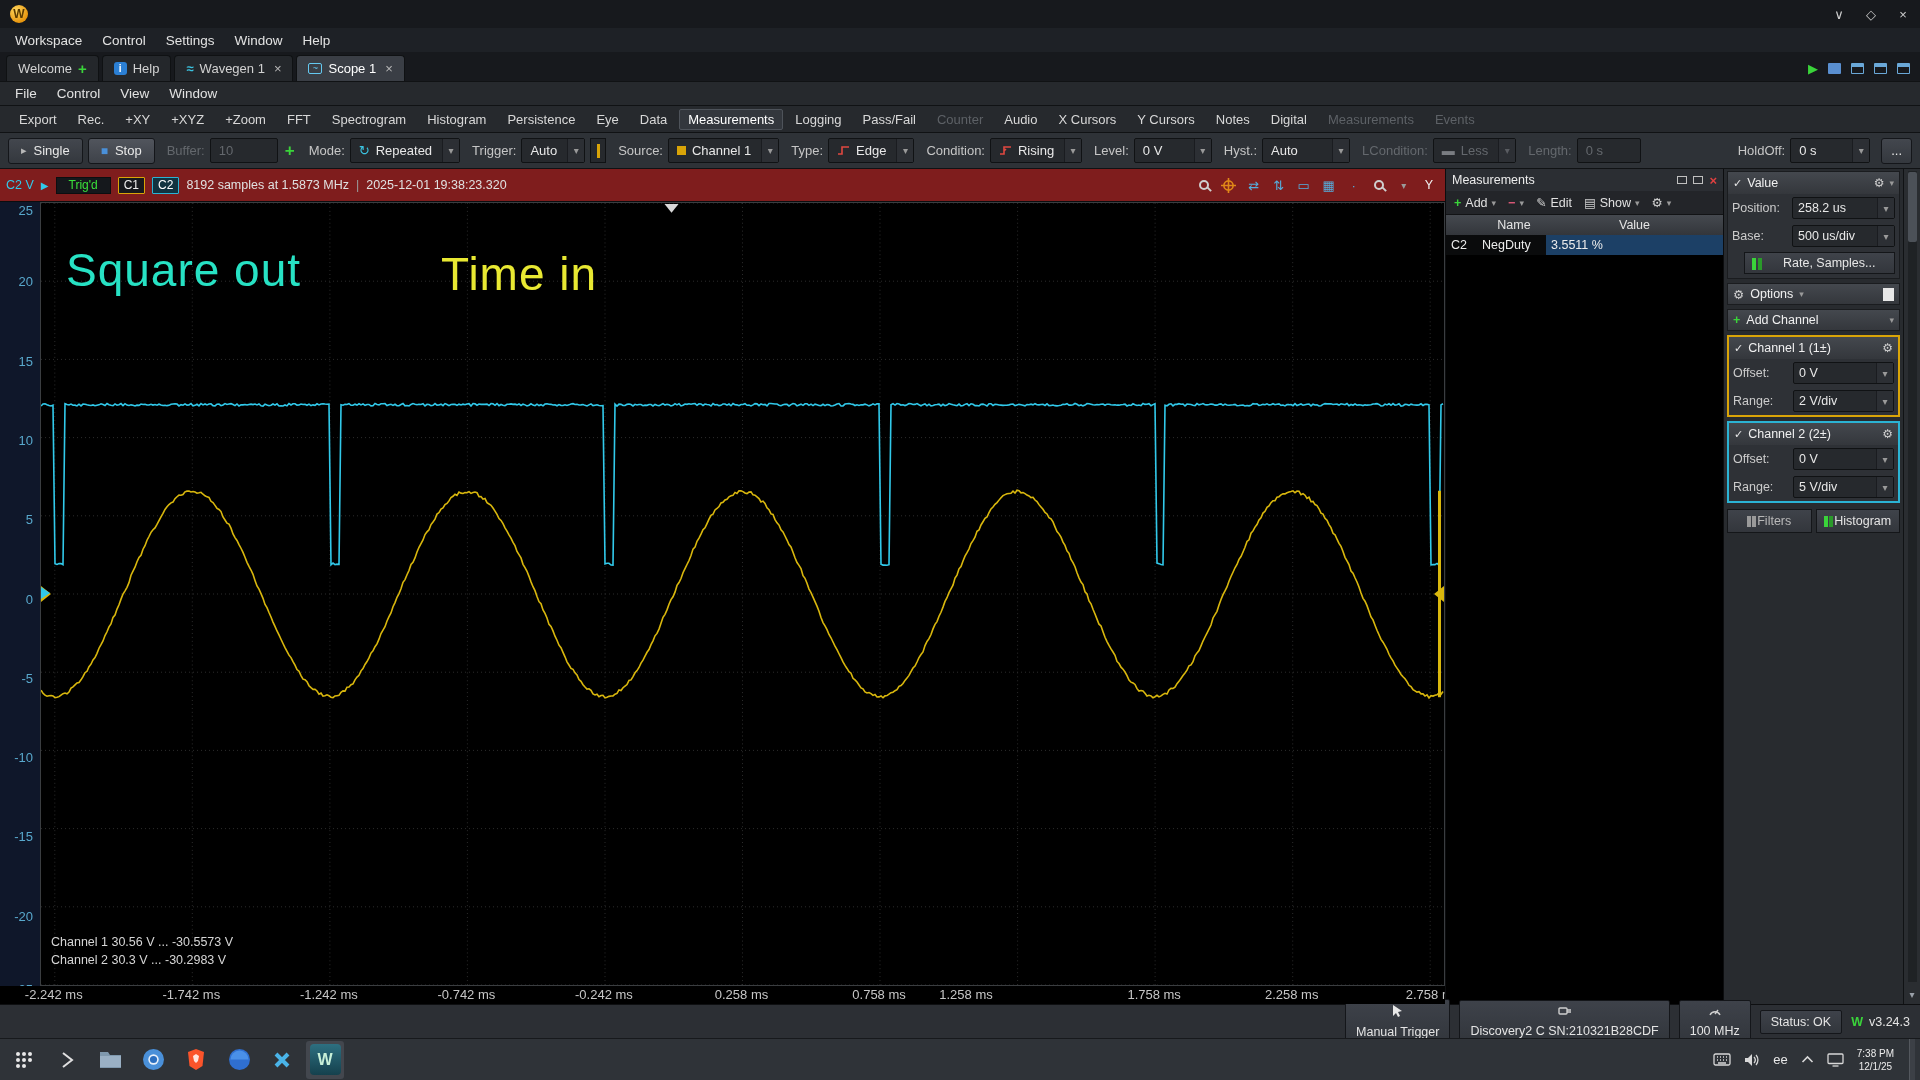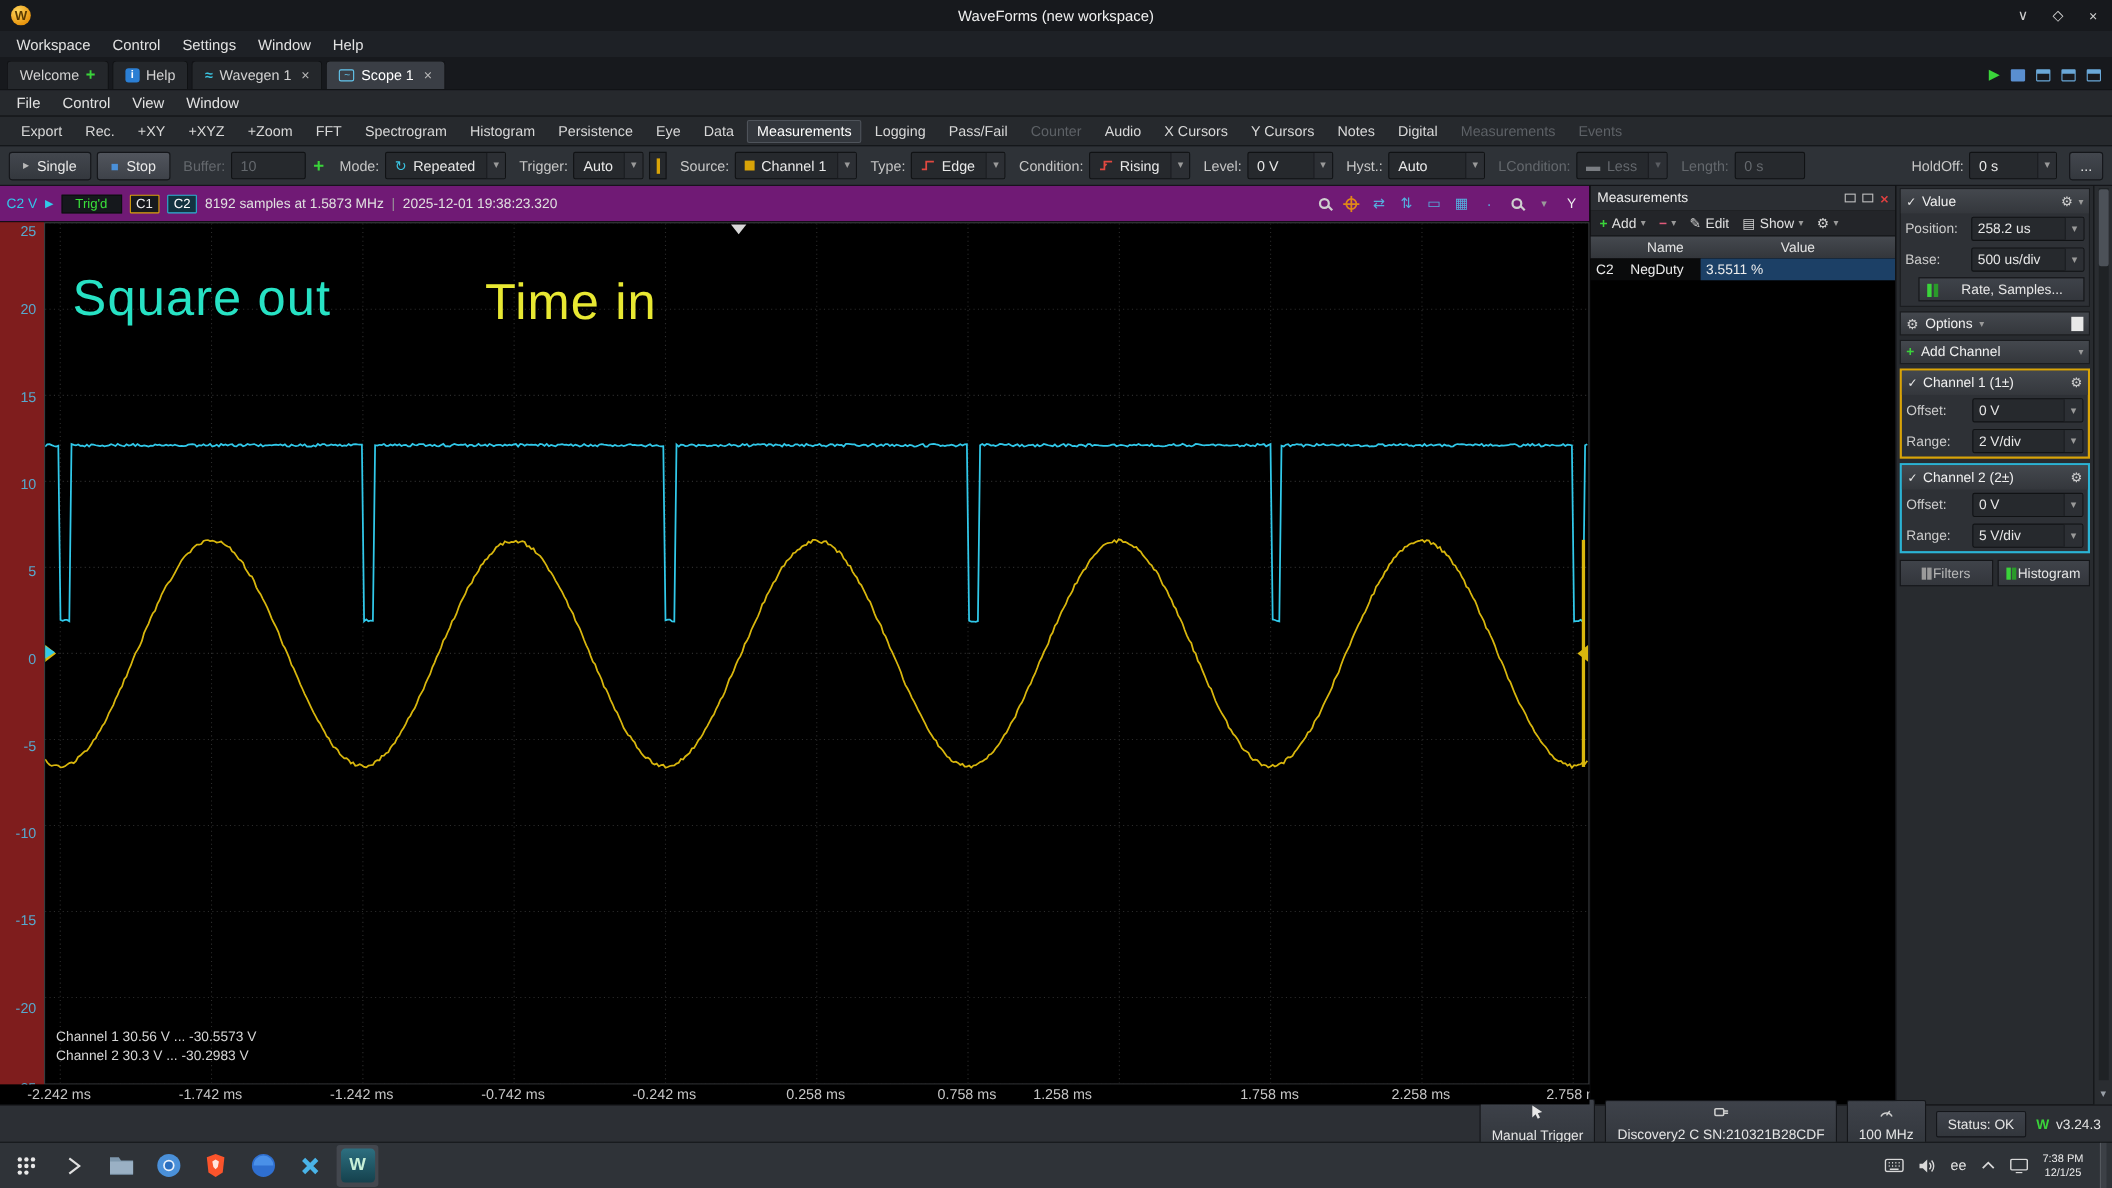--- a/index.html
+++ b/index.html
@@ -48,37 +48,37 @@
 .plus-ico{color:#3ad43a;font-weight:bold;font-size:17px;padding:0 2px;}
 .src-ico{width:9px;height:9px;background:#d9a408;display:inline-block;}
 .repeat-ico{color:#3bc3e0;font-size:13px;}
 .dash-ico{color:#7a7d82;}
 .trig-flag{width:16px;height:25px;background:#26292d;border:1px solid #101214;display:flex;align-items:center;justify-content:center;}
 .trig-flag i{display:block;width:3px;height:14px;background:#d9a408;}
 .more-btn{margin-left:6px;}
 
 .main{flex:1;display:flex;min-height:0;}
 .plot-col{width:1445px;display:flex;flex-direction:column;background:#000;flex:0 0 auto;}
-.scope-header{height:22px;background:#701a75;display:flex;align-items:center;gap:7px;padding:16px 6px;font-size:12.5px;border-bottom:1px solid #0c0d0f;flex:0 0 auto;}
+.scope-header{height:22px;background:#7f1d1d;display:flex;align-items:center;gap:7px;padding:16px 6px;font-size:12.5px;border-bottom:1px solid #0c0d0f;flex:0 0 auto;}
 .axis-ch{color:#31c9ea;}
 .run-arrow{color:#31c9ea;font-size:10px;}
 .trig-box{color:#3ae03a;background:#15181c;border:1px solid #0c0e10;padding:0 12px;height:17px;display:flex;align-items:center;font-size:12px;}
 .chip{height:17px;padding:0 5px;border:1px solid;font-size:12px;display:flex;align-items:center;border-radius:1px;}
 .chip.c1{border-color:#d9a408;color:#eee;background:#17191d;}
 .chip.c2{border-color:#2bb3d4;color:#fff;background:#123340;}
 .sh-info{color:#e0e0e0;}
 .sh-sep{color:#9a9a9a;}
 .flex-sp{flex:1;}
 .hic{color:#55aede;font-size:13px;}
 .hicon{display:inline-flex;align-items:center;justify-content:center;min-width:16px;}
 .mag{width:10px;height:10px;border:2px solid #cfcfcf;border-radius:50%;position:relative;display:inline-block;}
 .mag::after{content:"";position:absolute;width:6px;height:2px;background:#cfcfcf;transform:rotate(45deg);right:-5px;bottom:-2px;}
 .ybtn{color:#f0f0f0;padding:0 6px;}
 .plot-wrap{flex:1;display:flex;min-height:0;}
-.yaxis{width:40px;position:relative;background:#7f1d1d;flex:0 0 auto;}
+.yaxis{width:40px;position:relative;background:#0f172a;flex:0 0 auto;}
 .ylab{position:absolute;right:7px;transform:translateY(-50%);font-size:13px;color:#58a8cc;}
 .plot-area{position:relative;flex:1;border:1px solid #3a3d40;overflow:hidden;background:#000;}
 .plot-area svg{display:block;width:100%;height:100%;}
 .annotation{position:absolute;font-size:46px;letter-spacing:1px;white-space:nowrap;}
 .ann0{left:25px;top:40px;}
 .ann1{left:400px;top:44px;}
 .readout{position:absolute;left:10px;bottom:16px;font-size:12.5px;color:#d6d6d6;line-height:1.4;}
 .xaxis{height:18px;position:relative;background:#000;overflow:hidden;flex:0 0 auto;}
 .xlab{position:absolute;top:1px;transform:translateX(-50%);font-size:13px;color:#c6c6c6;white-space:nowrap;}
 
@@ -143,21 +143,20 @@
 .clock{text-align:center;font-size:10px;color:#ececec;line-height:1.3;}
 .show-desktop{width:6px;align-self:stretch;background:#3c4046;border-left:1px solid #54585e;margin-left:4px;}
 </style>
 </head>
 <body>
 
 <div id="app">
 
   <div class="titlebar">
     <span class="logo">W</span>
-    <div class="title">WaveForms (new workspace)</div>
     <div class="win-controls">
       <span>∨</span>
       <span>◇</span>
       <span>×</span>
     </div>
   </div>
 
   <div class="menubar" id="menubar">
       <div class="menu-item">Workspace</div>
       <div class="menu-item">Control</div>

